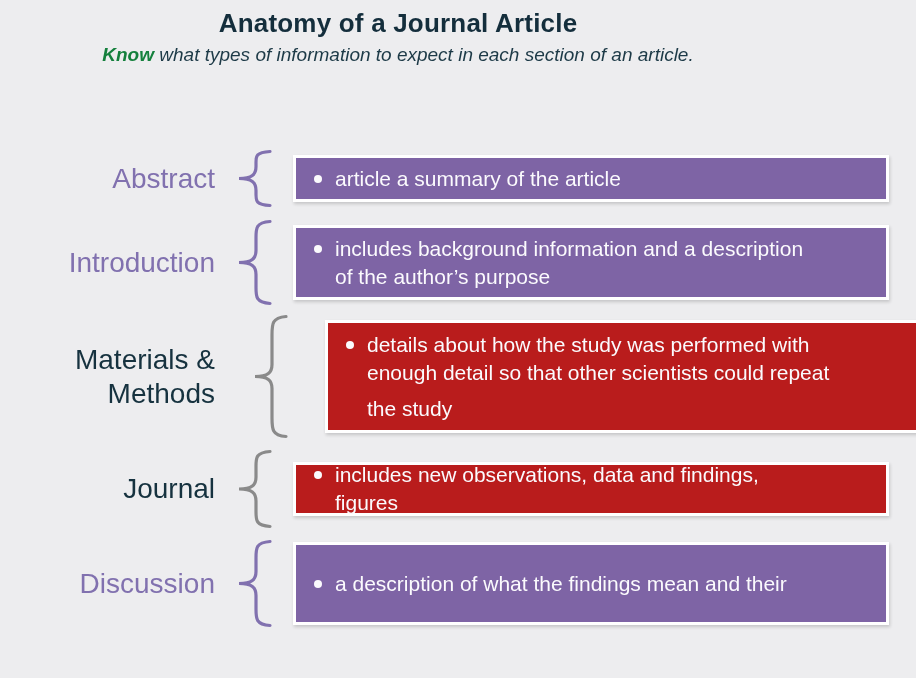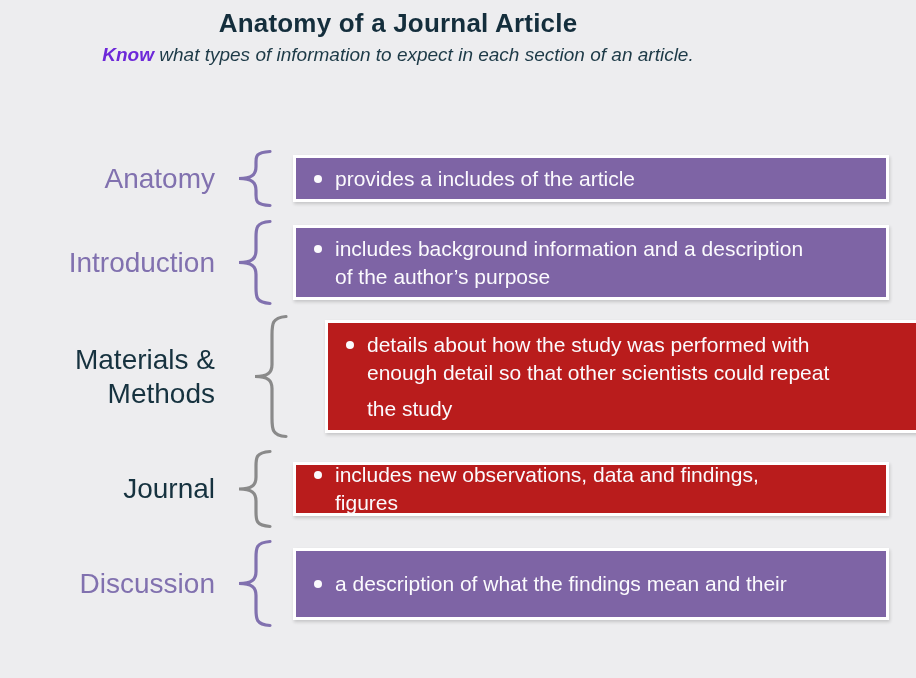--- a/index.html
+++ b/index.html
@@ -12,21 +12,21 @@
   }
   
   .header { position:absolute; top:8px; left:0; width:796px; text-align:center; }
   .title {
     font-size:26px; font-weight:bold; color:#142E3C;
     letter-spacing:0.2px; margin:0;
   }
   .subtitle {
     margin-top:5px; font-size:19px; font-style:italic; color:#1D3A47;
   }
-  .subtitle .know { font-weight:bold; color:#6d28d9; }
+  .subtitle .know { font-weight:bold; color:#15803d; }
   
   .rows { position:absolute; top:150px; left:0; width:892px; }
   .row { display:flex; align-items:center; }
   .row-0 { margin-bottom:13px; }
   .row-1 { margin-bottom:10px; }
   .row-2 { margin-bottom:12px;gap:16px; }
   .row-3 { margin-bottom:12px; }
   .label {
     width:215px; flex:none;
     text-align:right;
@@ -68,31 +68,31 @@
 <div class="canvas">
 
   <div class="header">
     <div class="title">Anatomy of a Journal Article</div>
     <div class="subtitle"><span class="know">Know</span><span> what types of information to expect in each section of an article.</span></div>
   </div>
 
   <div class="rows">
 
     <div class="row row-0">
-      <div class="label">Anatomy</div>
+      <div class="label">Abstract</div>
       <div class="brace-cell">
         <svg class="brace purple" width="56" height="57">
             <path d="M 44 1.5 C 30 2.5 30 6.104 30 12.26 L 30 16.5 C 30 24.5 26 28.5 13 28.5 C 26 28.5 30 32.5 30 40.5 L 30 44.74 C 30 50.896 30 54.5 44 55.5"></path>
           </svg>
       </div>
       <div class="box purple" style="height:47px">
         <div class="bullet-item">
           <span class="bullet"></span>
           <div class="box-text">
-            <div class="box-line">provides a includes of the article</div>
+            <div class="box-line">article a summary of the article</div>
           </div>
         </div>
       </div>
     </div>
 
     <div class="row row-1">
       <div class="label">Introduction</div>
       <div class="brace-cell">
         <svg class="brace purple" width="56" height="85">
             <path d="M 44 1.5 C 30 2.5 30 8.120000000000001 30 17.299999999999997 L 30 30.5 C 30 38.5 26 42.5 13 42.5 C 26 42.5 30 46.5 30 54.5 L 30 67.7 C 30 76.88 30 82.5 44 83.5"></path>
@@ -146,21 +146,21 @@
       </div>
     </div>
 
     <div class="row row-4">
       <div class="label">Discussion</div>
       <div class="brace-cell">
         <svg class="brace purple" width="56" height="87">
             <path d="M 44 1.5 C 30 2.5 30 8.264 30 17.66 L 30 31.5 C 30 39.5 26 43.5 13 43.5 C 26 43.5 30 47.5 30 55.5 L 30 69.34 C 30 78.736 30 84.5 44 85.5"></path>
           </svg>
       </div>
-      <div class="box purple" style="height:72px">
+      <div class="box purple" style="height:83px">
         <div class="bullet-item">
           <span class="bullet"></span>
           <div class="box-text">
             <div class="box-line">a description of what the findings mean and their</div>
           </div>
         </div>
       </div>
     </div>
 
   </div>

